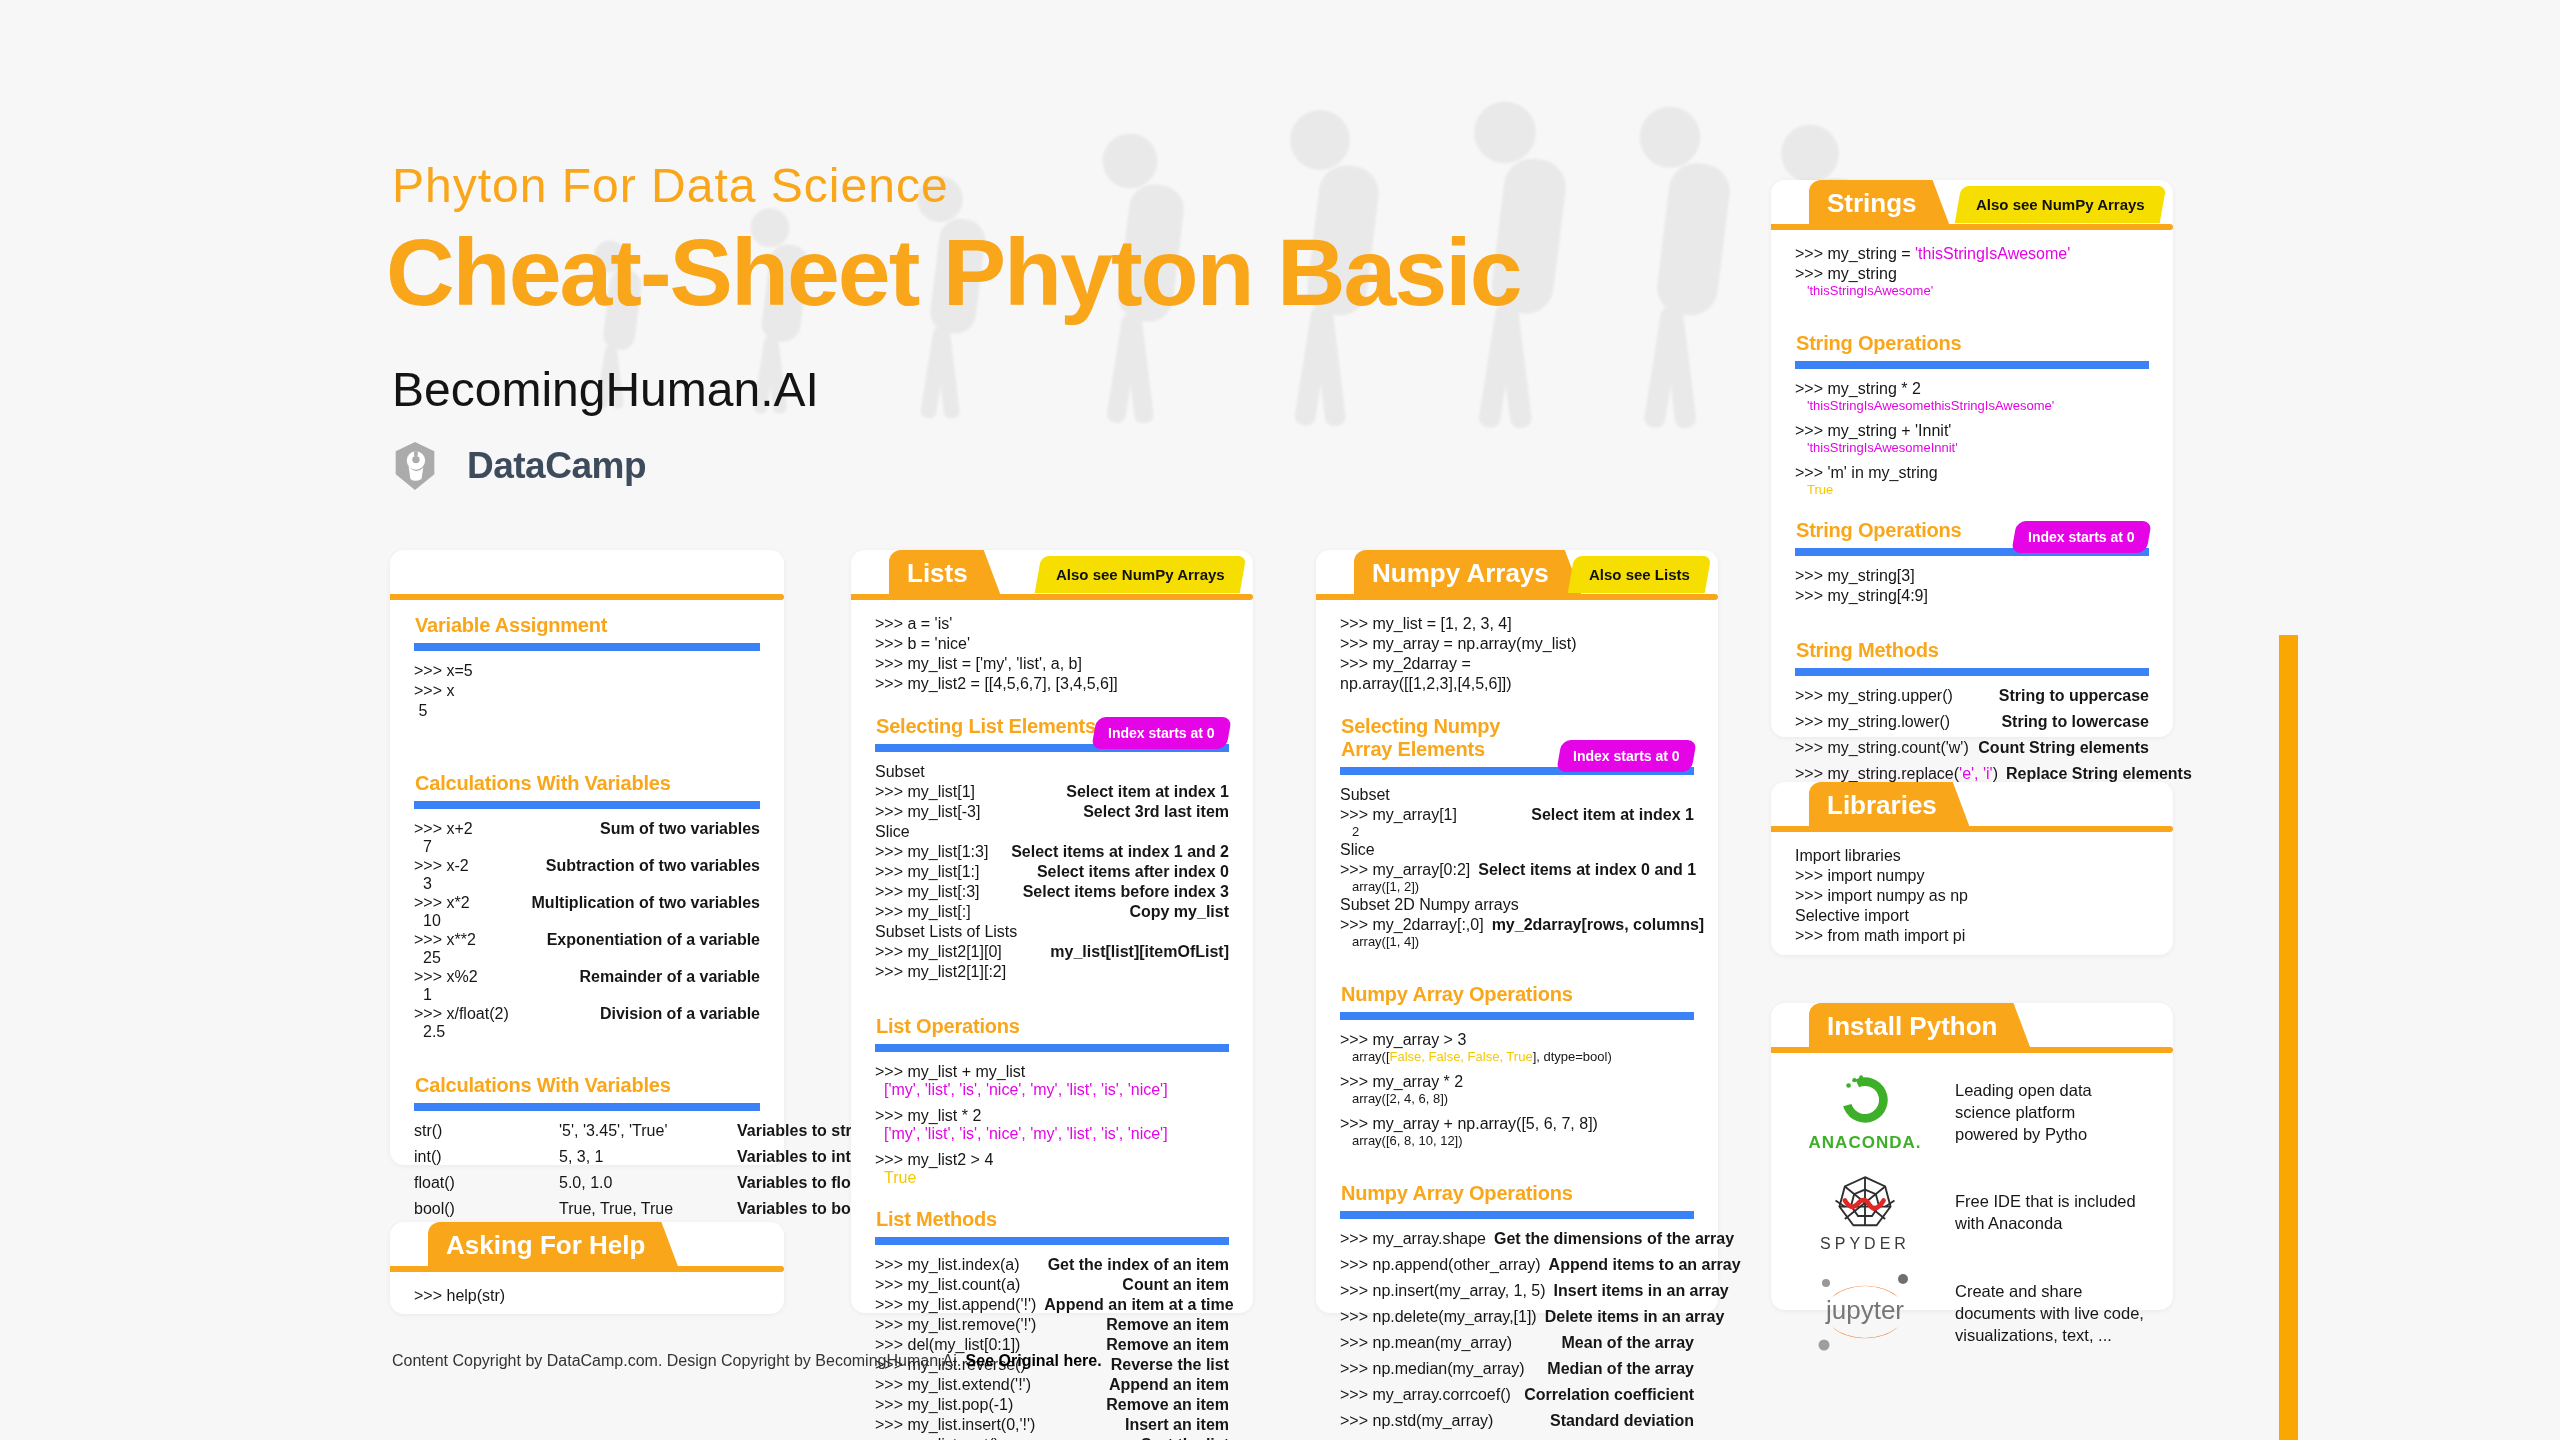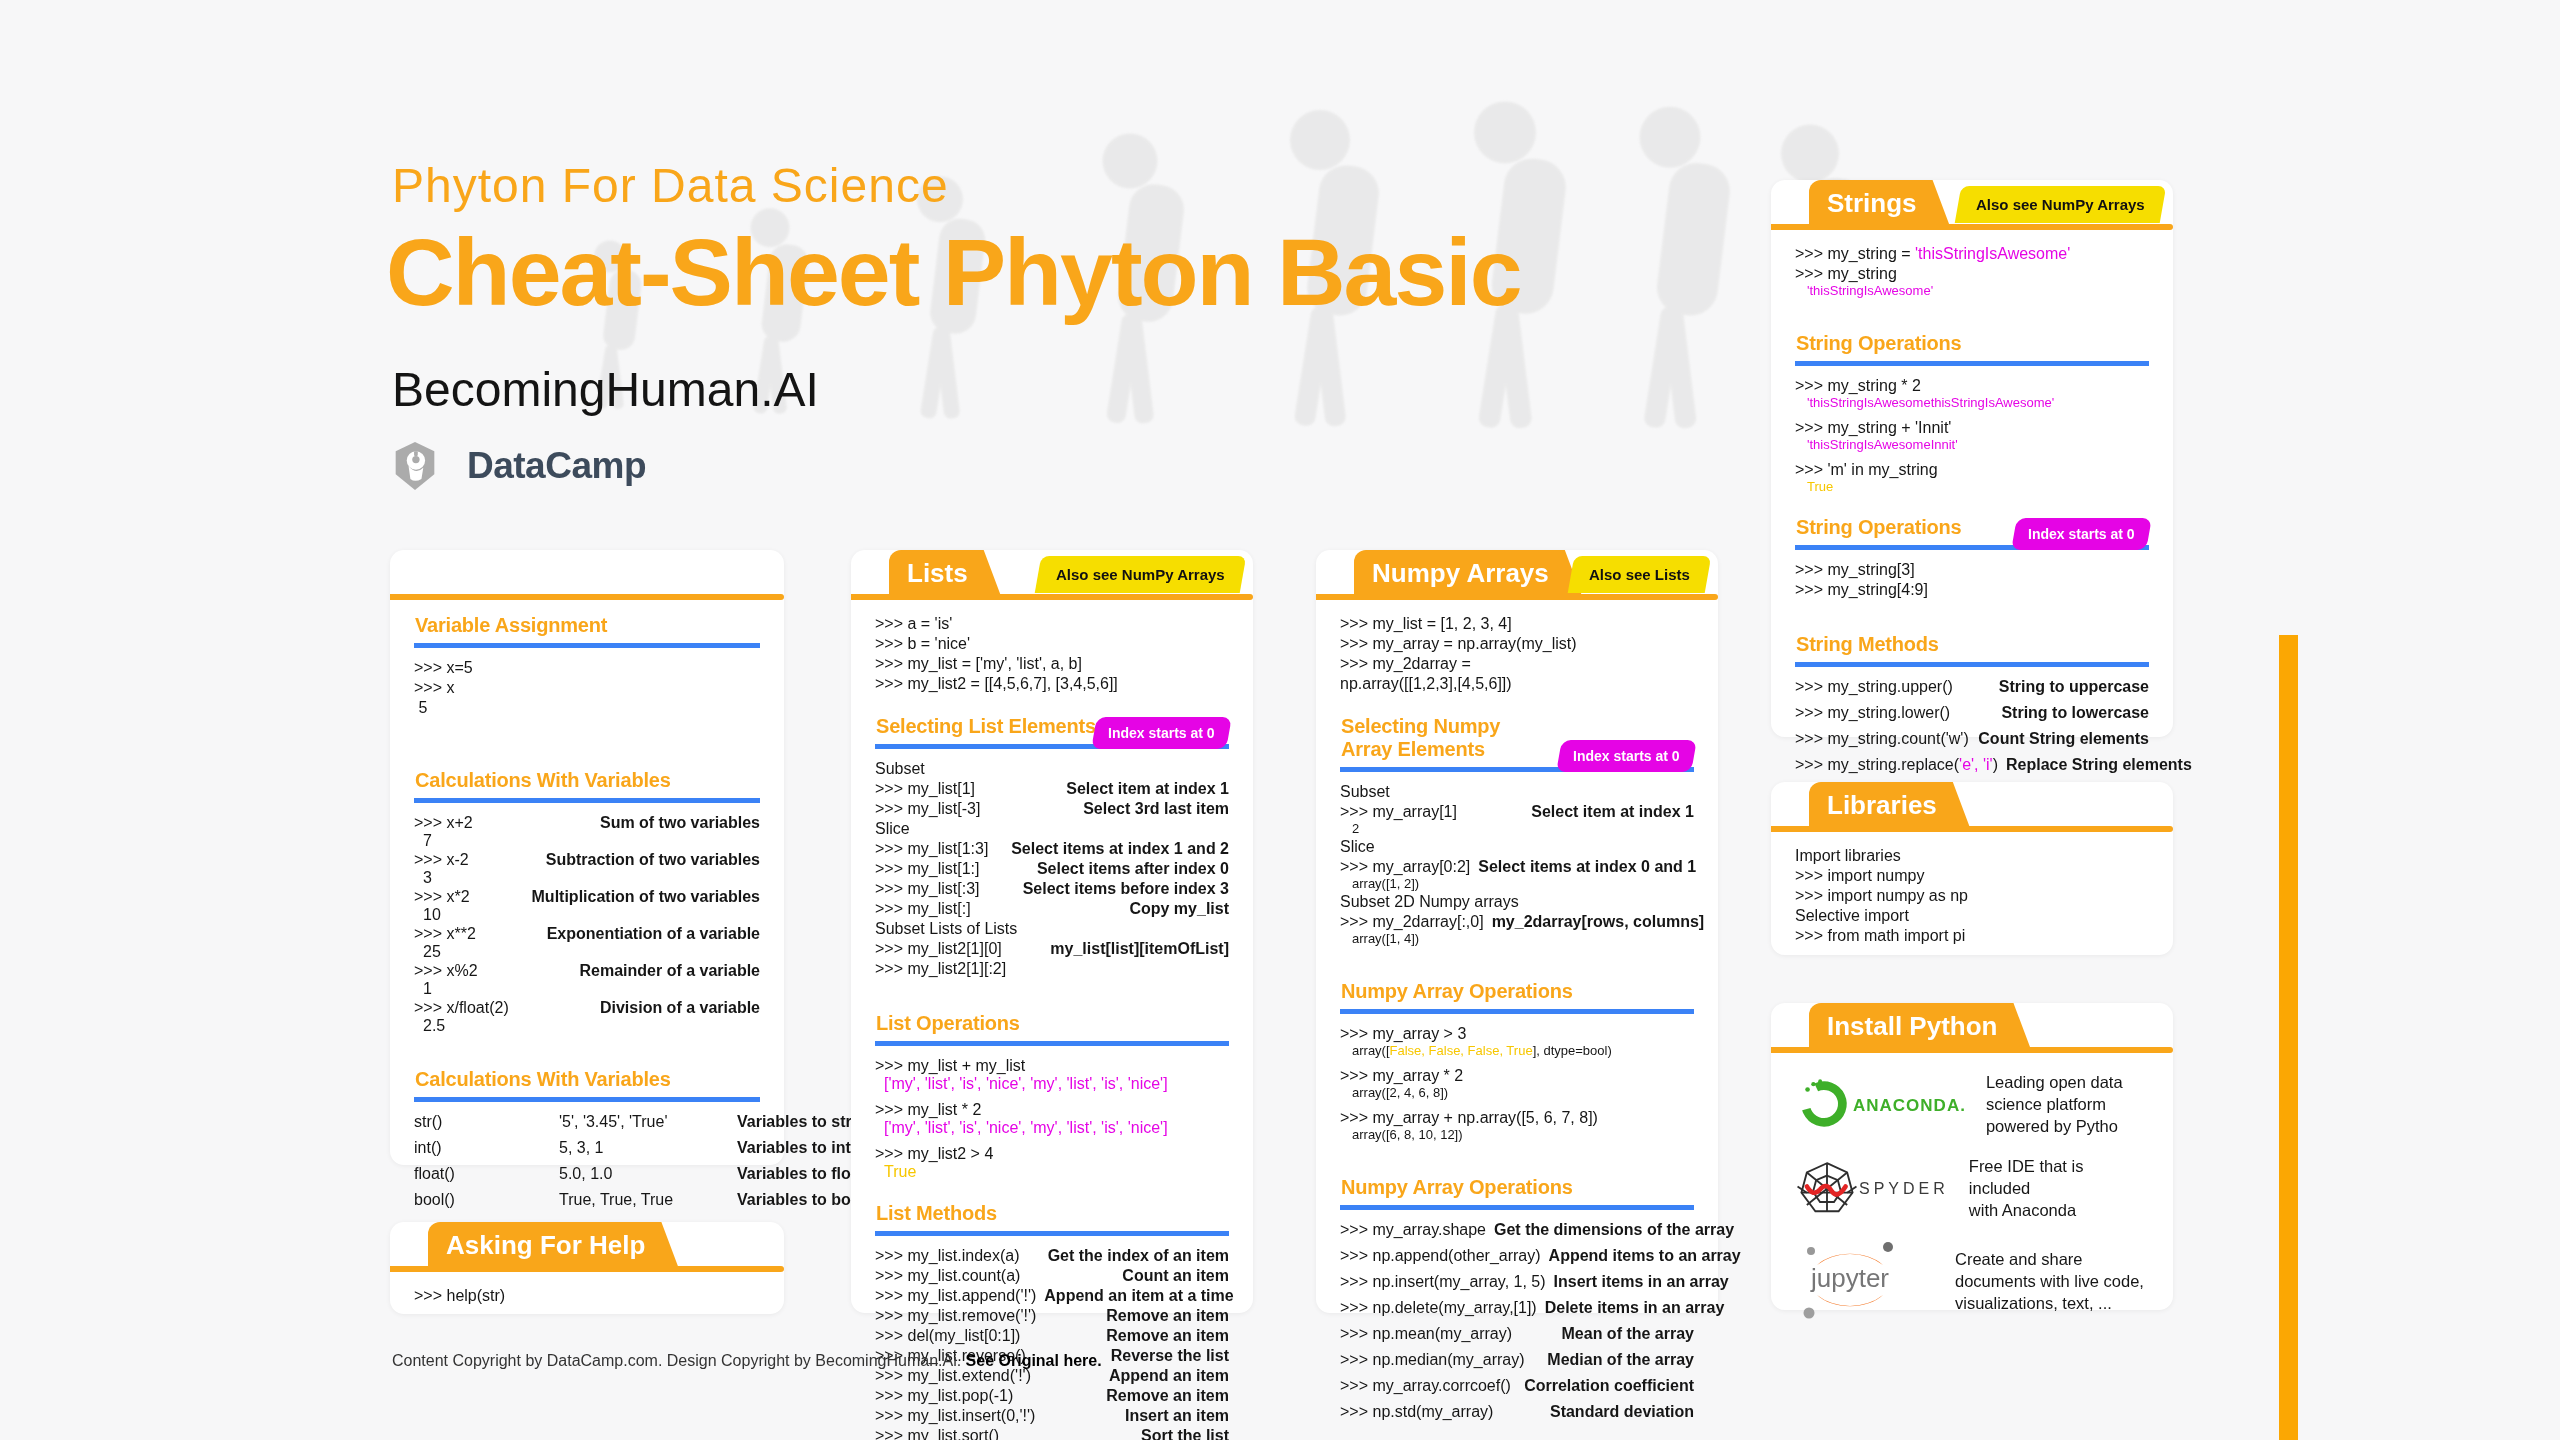--- a/index.html
+++ b/index.html
@@ -34,21 +34,21 @@
   }
   .bar{position:absolute;left:0;right:0;top:44px;height:6px;background:#F9A61A;border-radius:0 4px 4px 0;}
   .ybadge{
     position:absolute;right:10px;top:6px;background:#F6DE00;color:#111;
     font-weight:700;font-size:15px;padding:10px 18px;border-radius:8px 8px 0 0;
     transform:skewX(-10deg);
   }
   .ybadge>span{display:inline-block;transform:skewX(10deg);}
   .panel-body{padding:14px 24px 0 24px;}
   
-  .sec-head{position:relative;border-bottom:5px solid #3b82f6;margin-bottom:10px;}
+  .sec-head{position:relative;border-bottom:8px solid #3b82f6;margin-bottom:10px;}
   .sec-head h3{margin:0;padding:0 0 6px 1px;font-size:20px;font-weight:700;color:#F9A61A;white-space:pre-line;letter-spacing:-0.2px;}
   .ibadge{
     position:absolute;right:0;bottom:-5px;background:#E504E5;color:#fff;
     font-weight:700;font-size:14px;padding:8px 14px;border-radius:9px;transform:skewX(-10deg);
   }
   .ibadge>span{display:inline-block;transform:skewX(10deg);}
   .mt-s{margin-top:22px;}.mt-m{margin-top:34px;}.mt-l{margin-top:52px;}
   
   .row{margin-bottom:1px;font-size:16px;line-height:19px;}
   .line{display:flex;align-items:baseline;}
@@ -59,21 +59,21 @@
   .result{padding-left:9px;line-height:17px;}
   .result[data-size="sm"]{font-size:13px;line-height:15px;padding-left:12px;}
   .seg[data-color="magenta"]{color:#E504E5;}
   .seg[data-color="yellow"]{color:#F7C700;}
   .rows.gap .row{margin-bottom:7px;}
   .rows.ops .row{margin-bottom:8px;}
   .row[data-kind="table"] .code{flex:0 0 145px;}
   .row[data-kind="table"] .mid{flex:0 0 170px;}
   
   .install-item{display:flex;align-items:center;gap:20px;margin-bottom:18px;}
-  .logo-box{flex:0 0 140px;display:flex;flex-direction:row;align-items:center;}
+  .logo-box{flex:0 0 140px;display:flex;flex-direction:column;align-items:center;}
   .inst-desc{font-size:16.5px;line-height:22px;white-space:pre-line;}
   .ana-name{color:#3EAF29;font-weight:700;font-size:17px;letter-spacing:1px;margin-top:4px;}
   .spy-name{color:#3a3a3a;font-size:16px;letter-spacing:4px;margin-top:2px;}
   .jup-wrap{position:relative;width:110px;height:84px;}
   .jup-word{position:absolute;left:50%;top:47%;transform:translate(-50%,-50%);color:#767677;font-size:26px;}
   
   #vbar{position:absolute;left:2279px;top:635px;width:19px;height:805px;background:#FBA703;}
   .footer{position:absolute;left:392px;top:1352px;font-size:16px;color:#333;}
   .footer b{color:#000;}
 </style>

